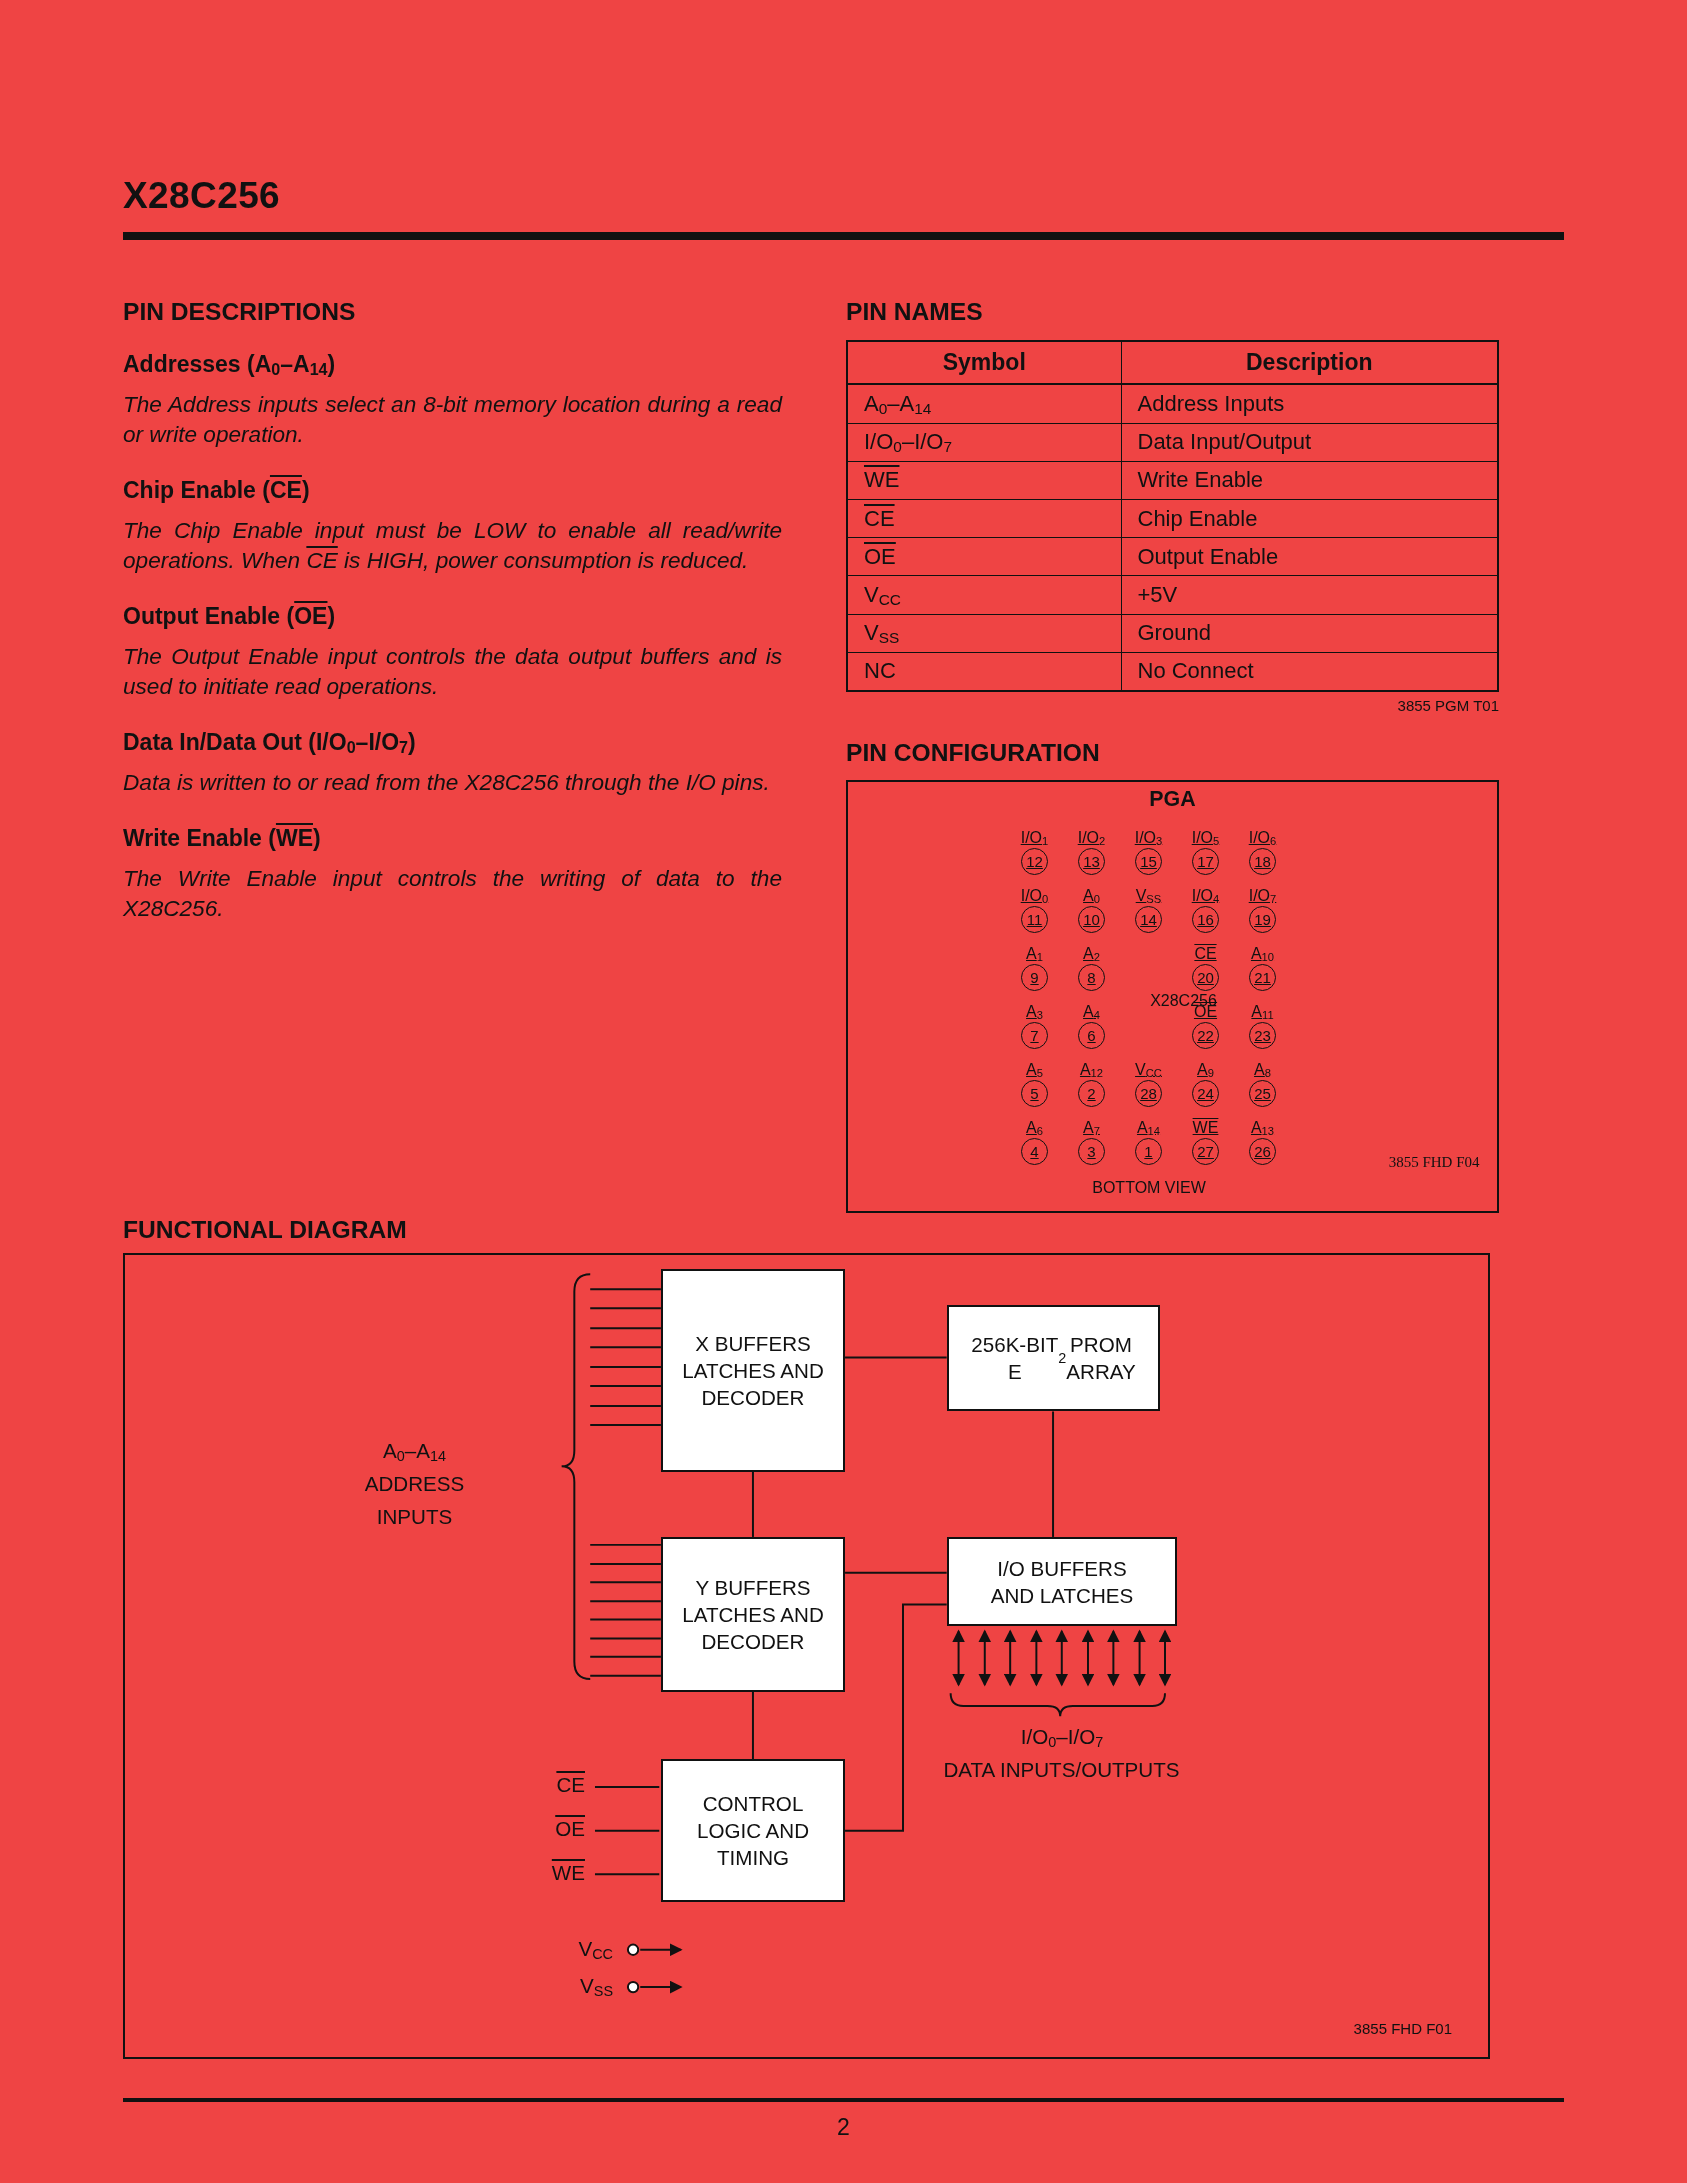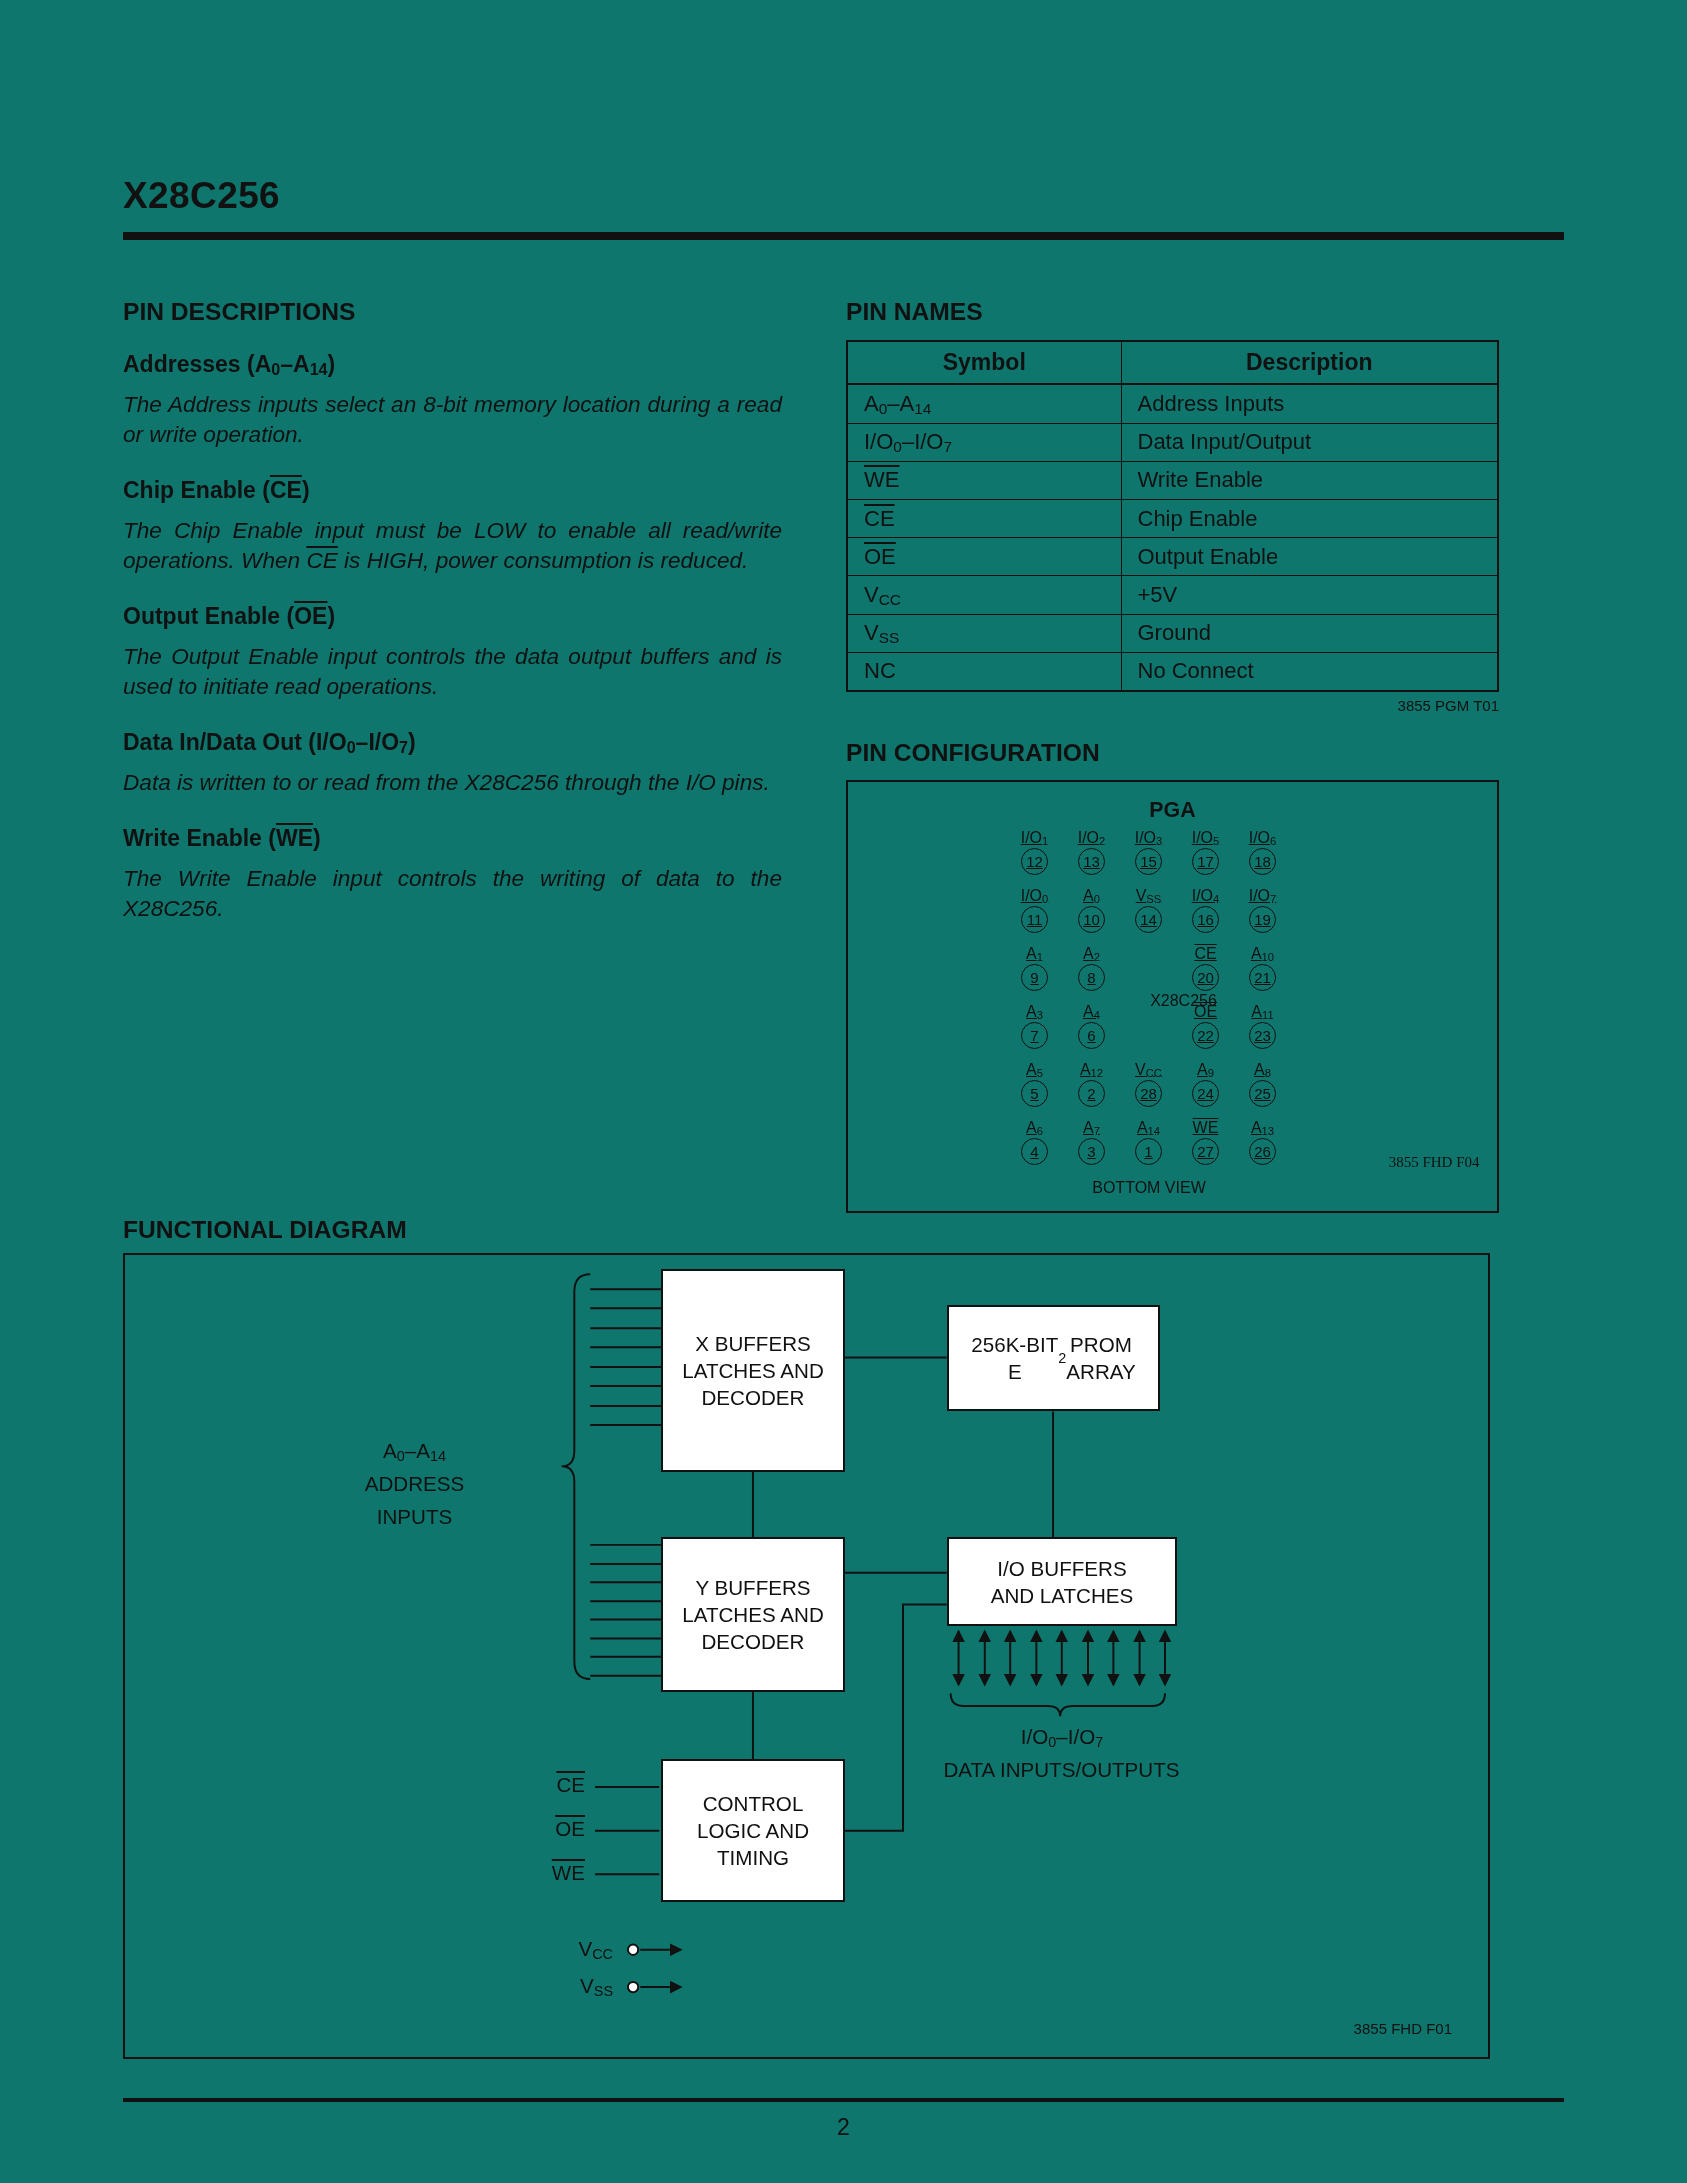--- a/index.html
+++ b/index.html
@@ -1,18 +1,18 @@
 <!DOCTYPE html>
 <html style="font-size:12.7px"><head>
 <meta charset="utf-8">
 <style>
   * { margin:0; padding:0; box-sizing:border-box; }
   html,body { background:#ffffff; }
   .page {
-    position:relative; width:1687px; height:2183px; background:#0f766e;
+    position:relative; width:1687px; height:2183px; background:#ef4444;
     font-family:"Liberation Sans", sans-serif; color:#111; overflow:hidden;
   }
   sub, sup { line-height:0; }
   sub { font-size:70%; vertical-align:-0.18em; }
   sup { font-size:70%; vertical-align:0.45em; }
   .ov { text-decoration:overline; }
 
   .doc-title { position:absolute; left:123px; top:175px; font-size:37px; font-weight:bold; letter-spacing:0.4px; }
   .rule { position:absolute; left:123px; width:1441px; background:#111; }
   .rule-top { top:232px; height:8px; }
@@ -28,21 +28,21 @@
   .col-right { position:absolute; left:846px; top:298px; width:653px; }
   .pin-table { border-collapse:collapse; width:653px; margin-top:14.3px; border:2.4px solid #111; }
   .pin-table th, .pin-table td { border:1.6px solid #111; }
   .pin-table th { font-size:23px; font-weight:bold; text-align:center; padding:7.1px 4.8px; }
   .pin-table thead th { border-bottom:2.4px solid #111; }
   .pin-table td { font-size:22px; padding:5.6px 8px 5.6px 16px; }
   .pin-table td.sym { width:274px; }
   .tbl-caption { margin-top:4.8px; font-size:15px; text-align:right; }
   .pc-heading { margin-top:25.4px; }
   .pc-box { position:relative; margin-top:12.7px; width:653px; height:433px; border:2.4px solid #111; }
-  .pga-label { text-align:center; font-weight:bold; font-size:21.4px; margin-top:16px; }
+  .pga-label { text-align:center; font-weight:bold; font-size:21.4px; margin-top:5px; }
   .pga-grid { position:absolute; left:158px; top:38px; width:286px; }
   .pga-row { display:flex; height:58px;text-decoration:underline; }
   .pga-cell { width:57px; display:flex; flex-direction:column; align-items:center; justify-content:flex-end; padding-bottom:2.4px; }
   .pin-label { font-size:16px; line-height:17.5px; margin-bottom:1.6px; white-space:nowrap; }
   .pin-circle { width:27px; height:27px; border:1.6px solid #111; border-radius:50%; display:flex; align-items:center; justify-content:center; font-size:15px; }
   .chip-label { position:absolute; left:272px; top:210px; width:127px; text-align:center; font-size:16px; }
   .bottom-view { position:absolute; left:158px; top:397px; width:286px; text-align:center; font-size:16px; }
   .pc-caption { position:absolute; right:17.5px; top:372px; font-size:15px;font-family:Liberation Serif, serif; }
 
   .fd-heading { position:absolute; left:123px; top:1216px; }

